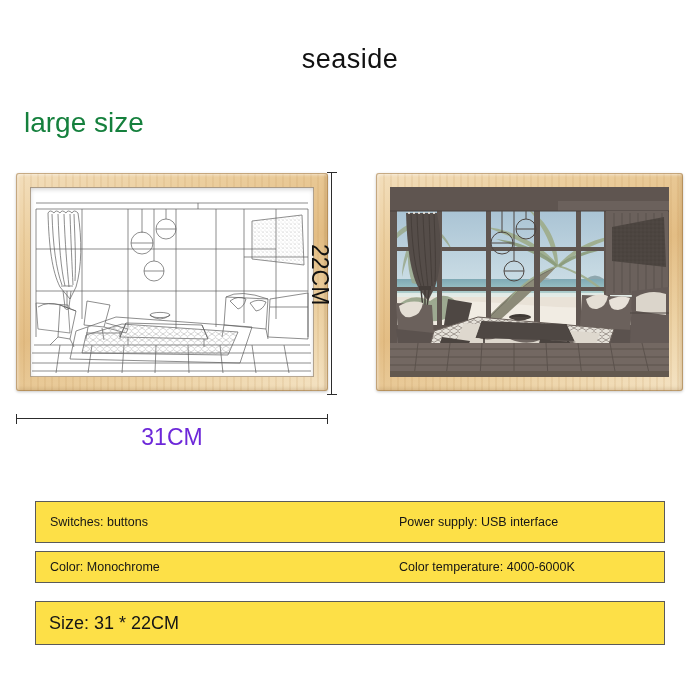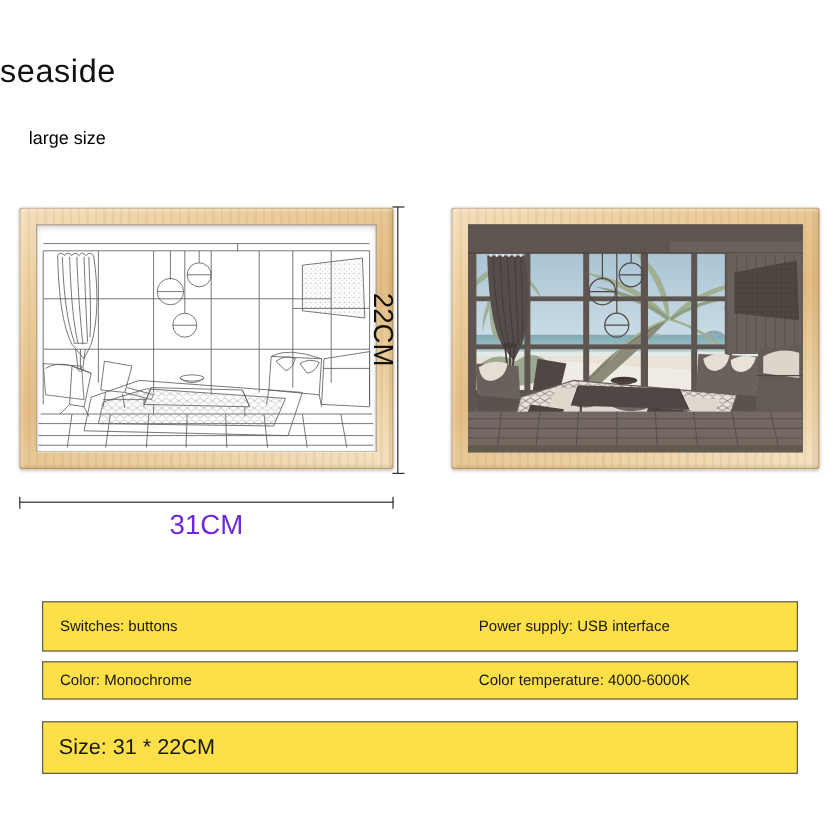--- a/index.html
+++ b/index.html
@@ -9,25 +9,26 @@
     font-family:"Liberation Sans", sans-serif;
     position:relative;
     overflow:hidden;
     -webkit-font-smoothing:antialiased;
   }
   .stage{position:absolute;inset:0;}
 
   
   #product-title{
     position:absolute;left:0;top:44px;width:700px;
+    text-align:center;
     font-size:27px;color:#111;letter-spacing:.5px;
   }
   #size-label{
     position:absolute;left:24px;top:107px;
-    font-size:15px;color:#000000;
+    font-size:28px;color:#15803d;
   }
 
   
   .frame{
     position:absolute;
     border-radius:3px;
     box-shadow:0 1px 3px rgba(0,0,0,.22);
   }
   .frame .wood{
     position:absolute;inset:0;border-radius:3px;

